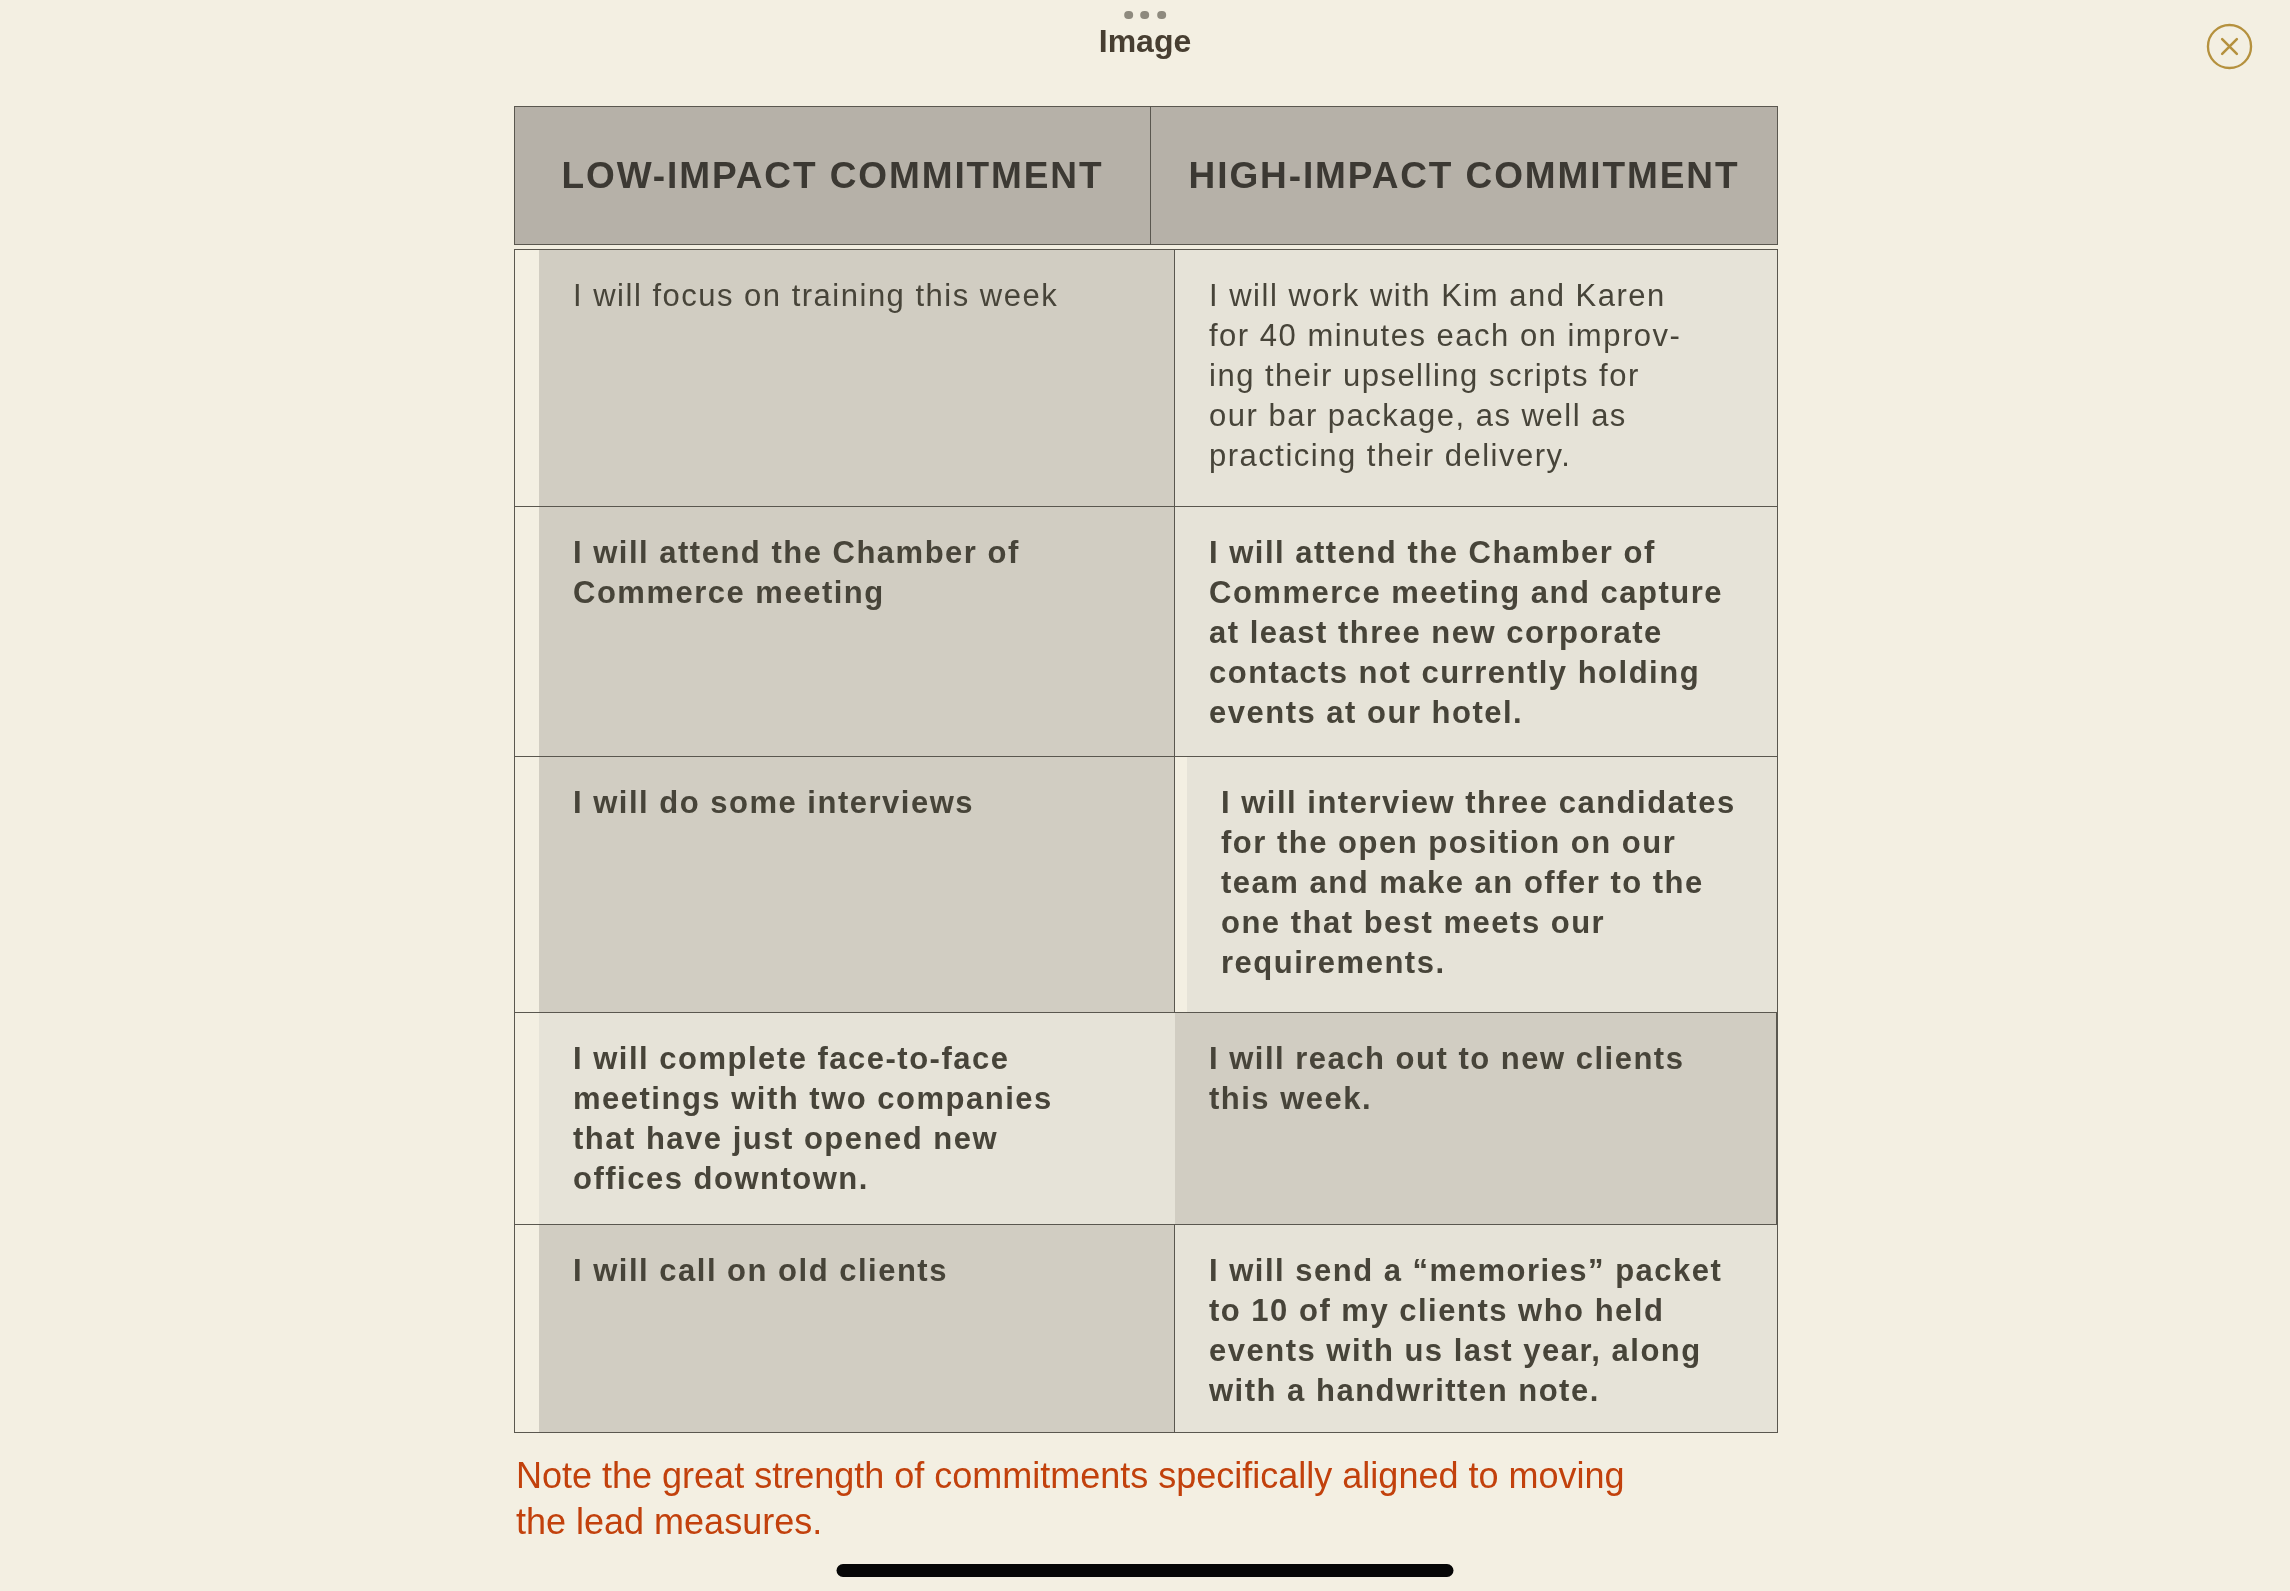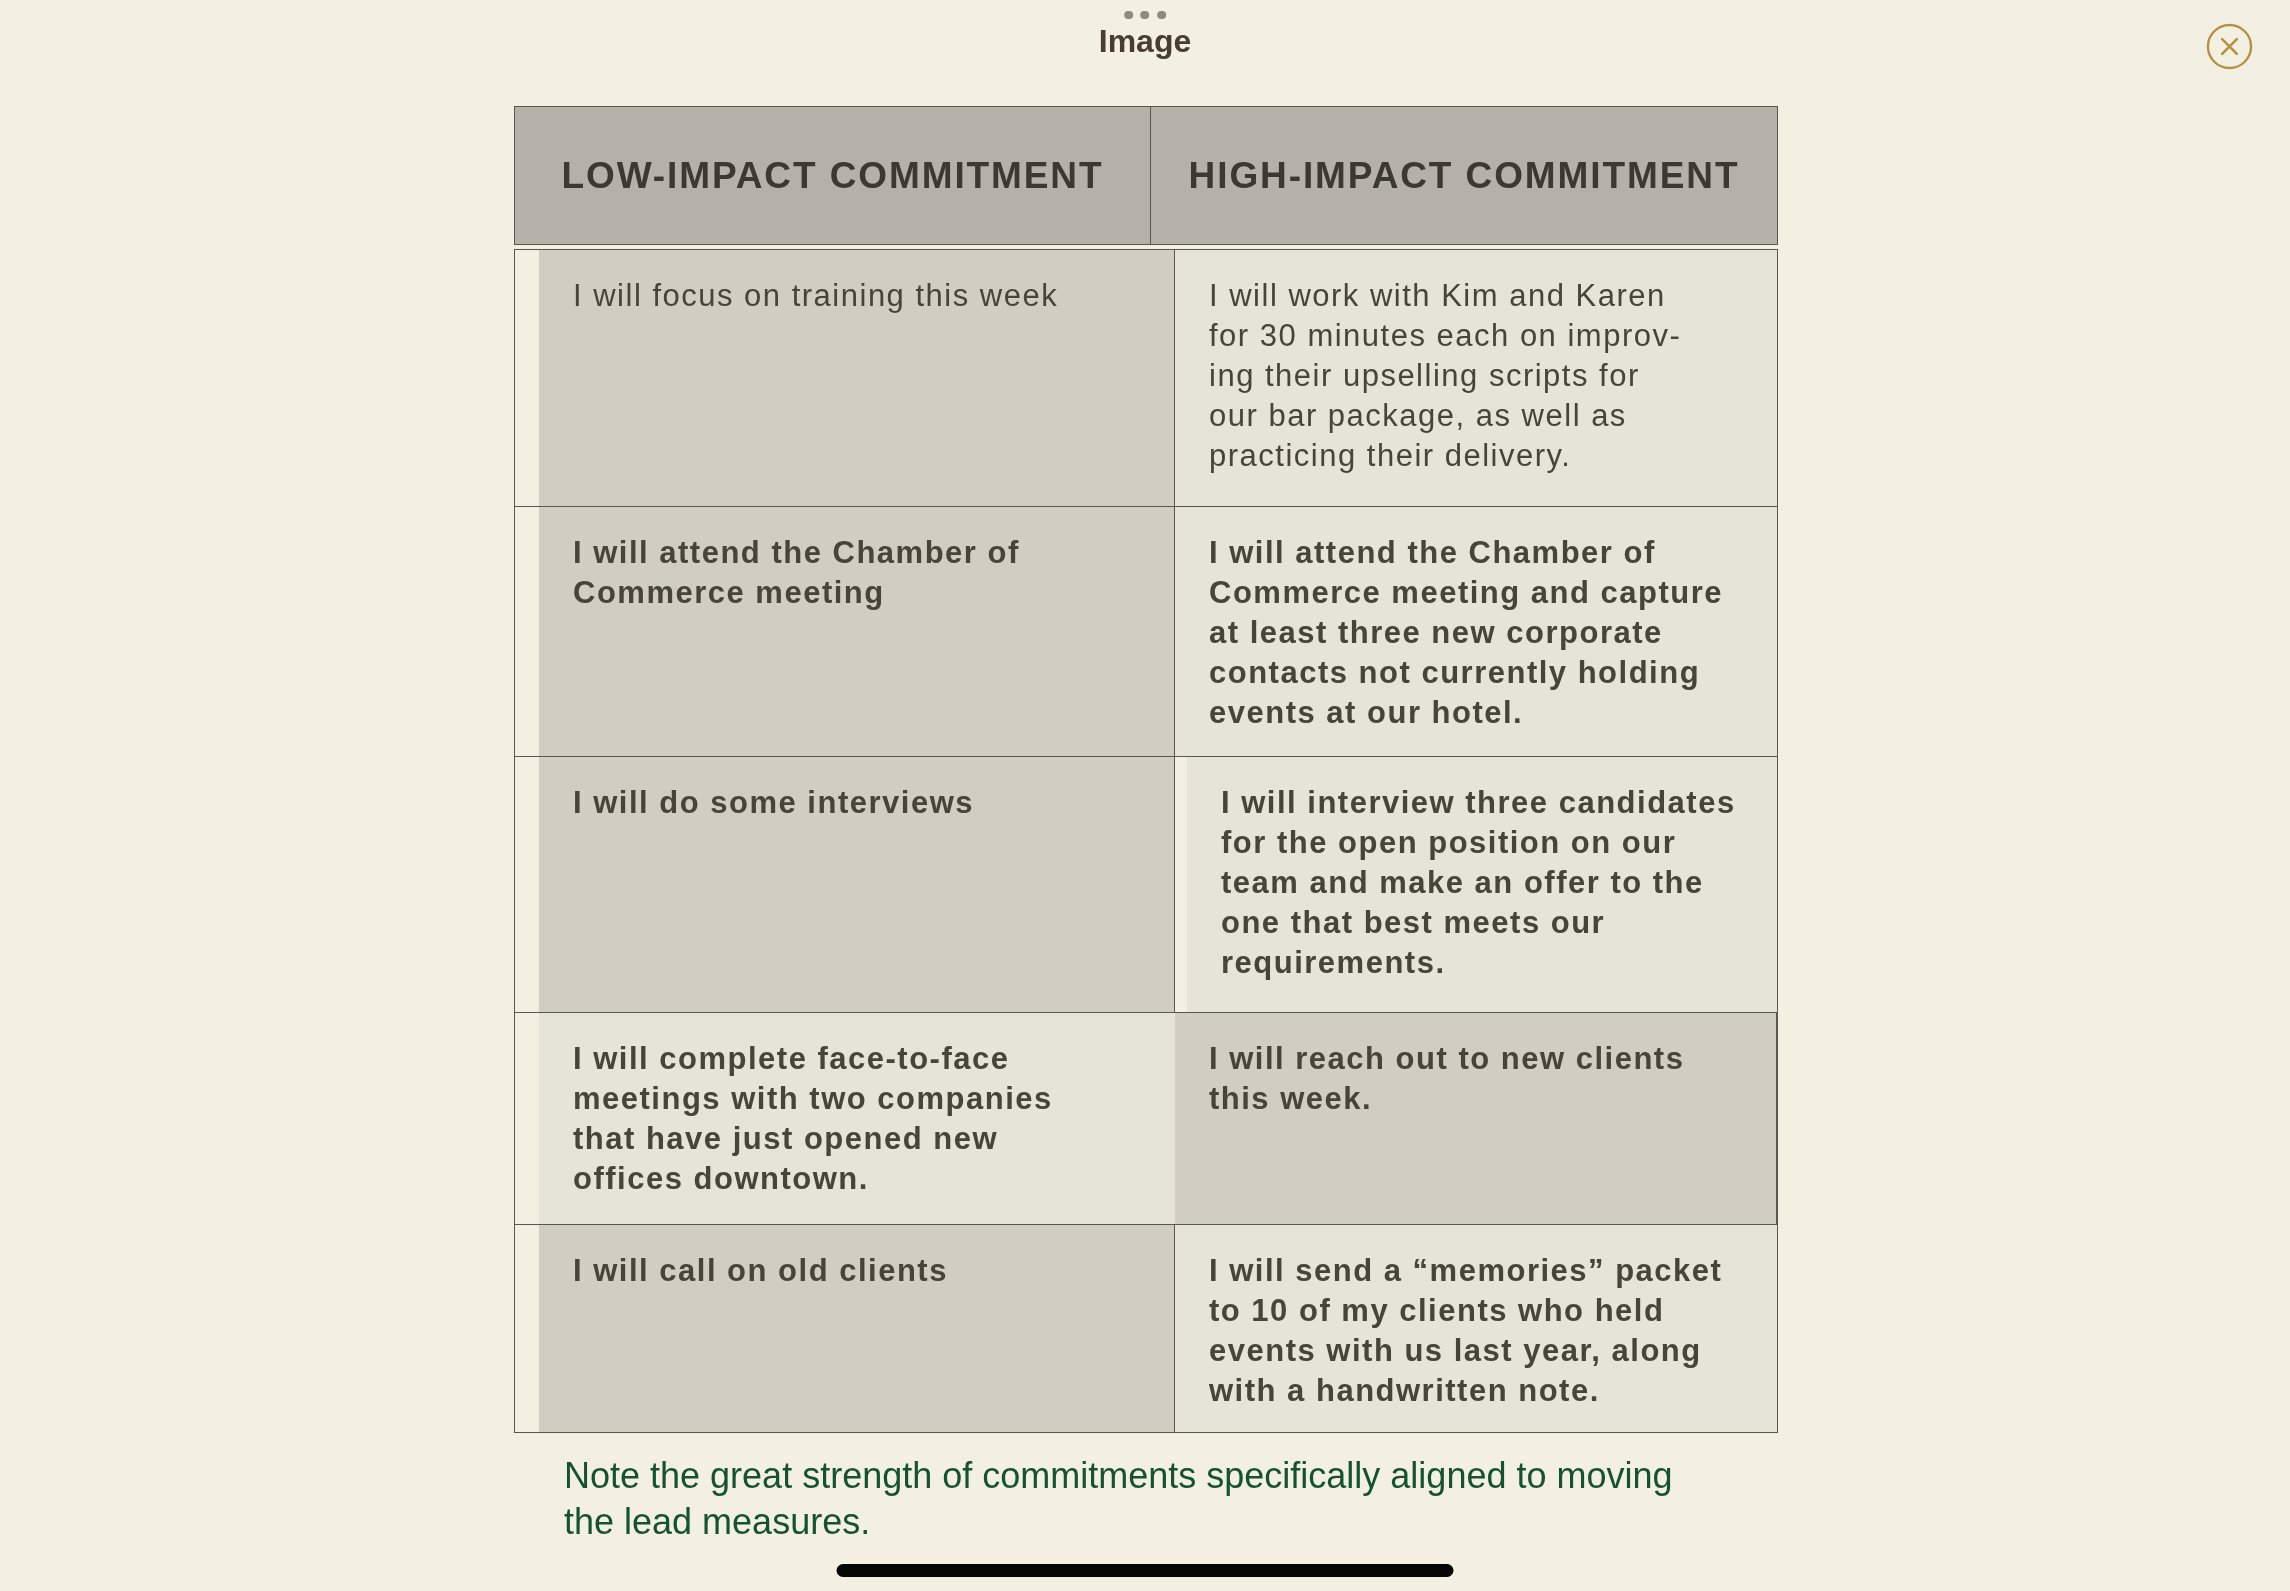--- a/index.html
+++ b/index.html
@@ -48,21 +48,21 @@
     padding:26px 21.3px 0 34px;
     font-size:31px; line-height:40px; letter-spacing:1.5px;
     color:#474439; white-space:pre; overflow:hidden;
   }
   .td.low  { background:#d1cdc2; border-right:1.9px solid #5a574f; }
   .td.high { background:#e6e3d8; }
 
   
   .caption {
     position:absolute; left:516px; top:1453px; width:1291px;
-    font-size:36px; line-height:46px; color:#14532d; white-space:pre-line;margin-left:48px;
+    font-size:36px; line-height:46px; color:#c2410c; white-space:pre-line;
   }
 
   
   .home-indicator {
     position:absolute; top:1564px; left:50%; transform:translateX(-50%);
     width:617px; height:12.6px; border-radius:6.8px; background:#060606; cursor:grab;
   }
 </style>
 </head>
 <body>
@@ -88,21 +88,21 @@
 
   <div class="img-table">
     <div class="thead">
       <div class="th">LOW-IMPACT COMMITMENT</div>
       <div class="th">HIGH-IMPACT COMMITMENT</div>
     </div>
     <div class="tbody">
       <div class="tr">
         <div class="td low">I will focus on training this week</div>
         <div class="td high">I will work with Kim and Karen
-for 30 minutes each on improv-
+for 40 minutes each on improv-
 ing their upselling scripts for
 our bar package, as well as
 practicing their delivery.</div>
       </div>
       <div class="tr">
         <div class="td low">I will attend the Chamber of
 Commerce meeting</div>
         <div class="td high">I will attend the Chamber of
 Commerce meeting and capture
 at least three new corporate

